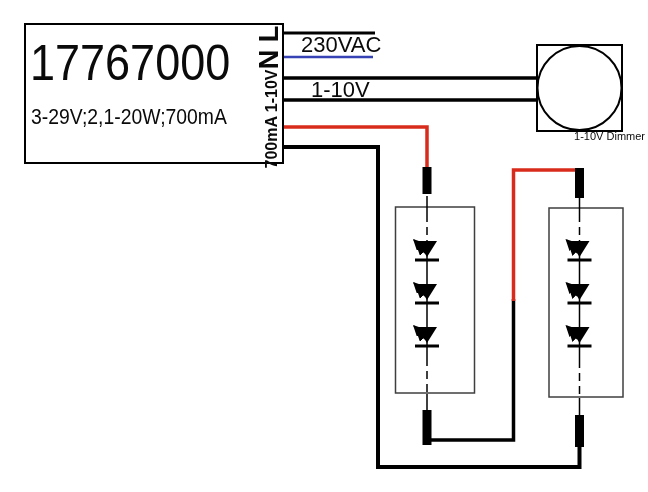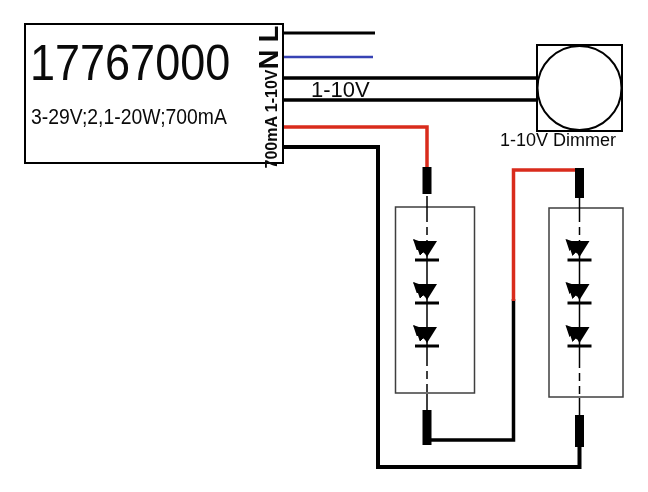--- a/index.html
+++ b/index.html
@@ -14,21 +14,21 @@
     border:2px solid #000;box-sizing:border-box;background:#fff;
   }
   .model{left:30px;top:38px;font-size:50px;font-weight:400;transform:scaleX(.9);transform-origin:left top;}
   .specs{left:31px;top:106px;font-size:22px;transform:scaleX(.88);transform-origin:left top;}
   .lbl-mains{left:301px;top:34px;font-size:22px;}
   .lbl-ctl{left:311px;top:79px;font-size:22px;}
   .vwrap{position:absolute;display:flex;align-items:center;justify-content:center;}
   .vwrap>span{transform:rotate(-90deg);white-space:nowrap;line-height:1;display:block;}
   .v-nl{left:254px;top:21px;width:32px;height:52px;font-size:27px;font-weight:700;}
   .v-out{left:258px;top:68px;width:28px;height:102px;font-size:16px;font-weight:700;}
-  .lbl-dimmer{left:500px;top:131px;width:145px;text-align:left;font-size:18px;}
+  .lbl-dimmer{left:500px;top:131px;width:145px;text-align:right;font-size:11px;}
 </style>
 </head>
 <body>
 
 <div id="canvas">
 
   <svg id="gfx" viewBox="0 0 648 492" xmlns="http://www.w3.org/2000/svg">
     <defs>
       <marker id="ah" viewBox="0 0 8 8" refX="7" refY="4" markerWidth="7" markerHeight="7" orient="auto">
         <path d="M0,0 L8,4 L0,8 Z" fill="#000"></path>
@@ -82,16 +82,17 @@
   <div class="t model">17767000</div>
   <div class="t specs">3-29V;2,1-20W;700mA</div>
 
   <div class="vwrap v-nl">
     <span>N L</span>
   </div>
   <div class="vwrap v-out">
     <span>700mA 1-10V</span>
   </div>
 
+  <div class="t lbl-mains">230VAC</div>
   <div class="t lbl-ctl">1-10V</div>
   <div class="t lbl-dimmer">1-10V Dimmer</div>
 
 </div>
 
 </body></html>

